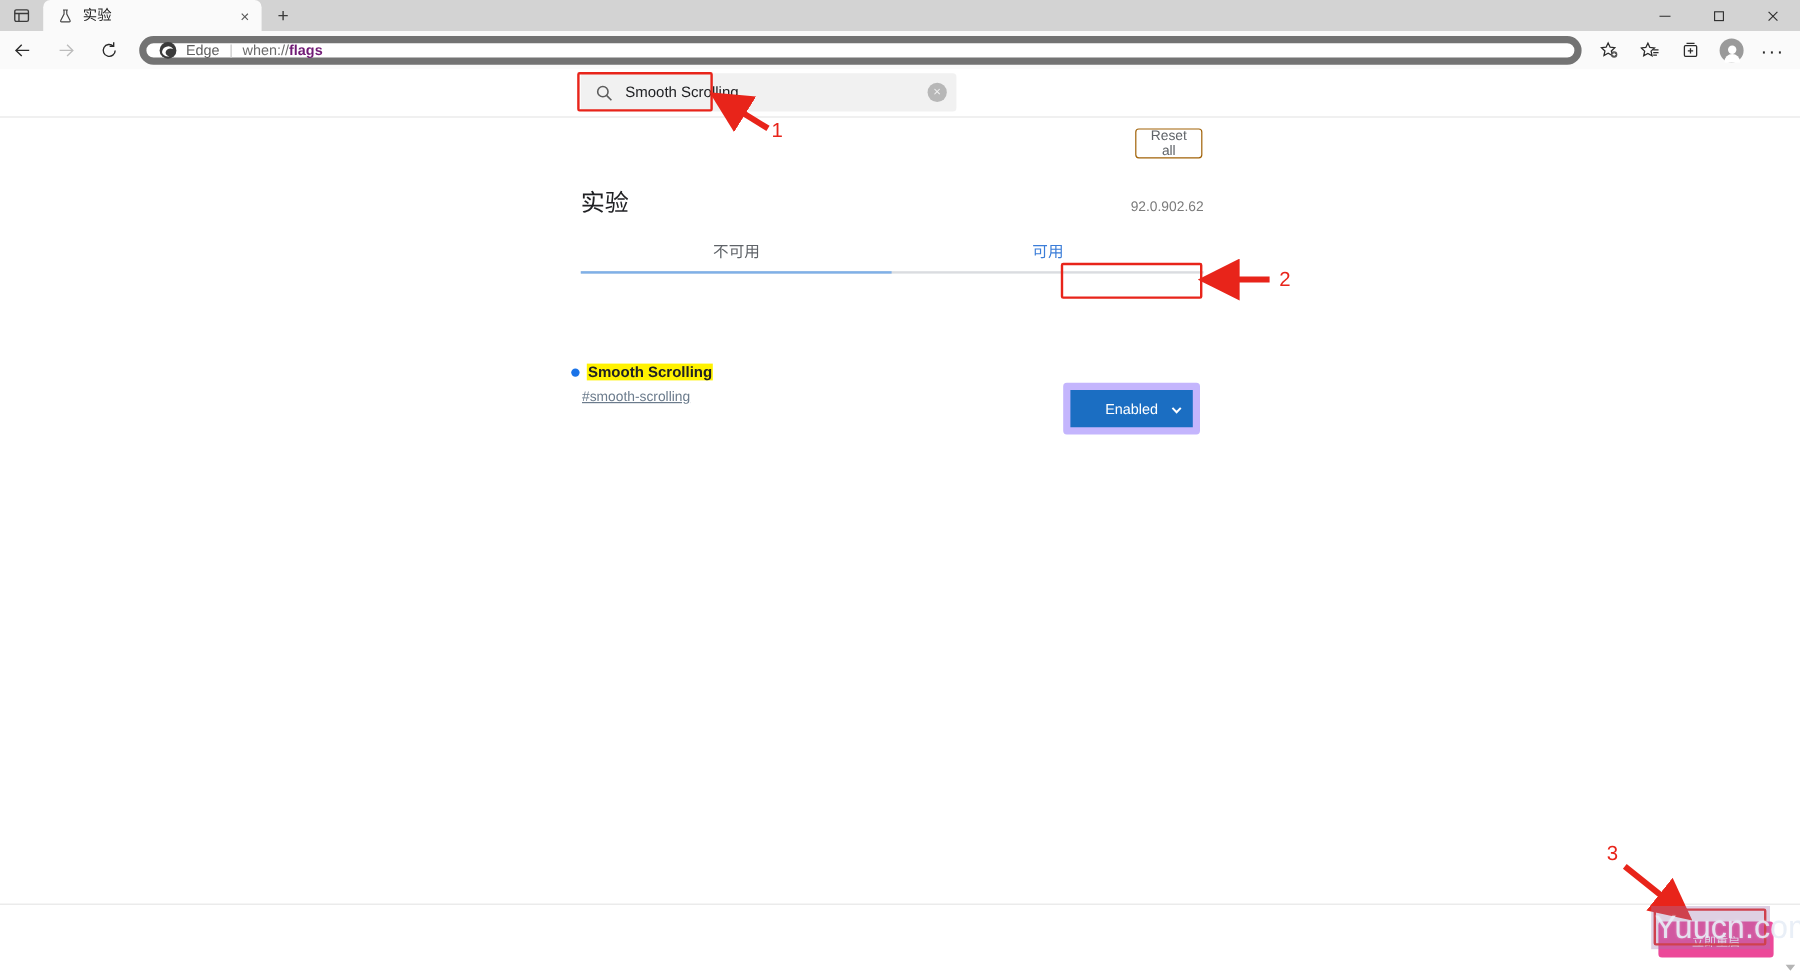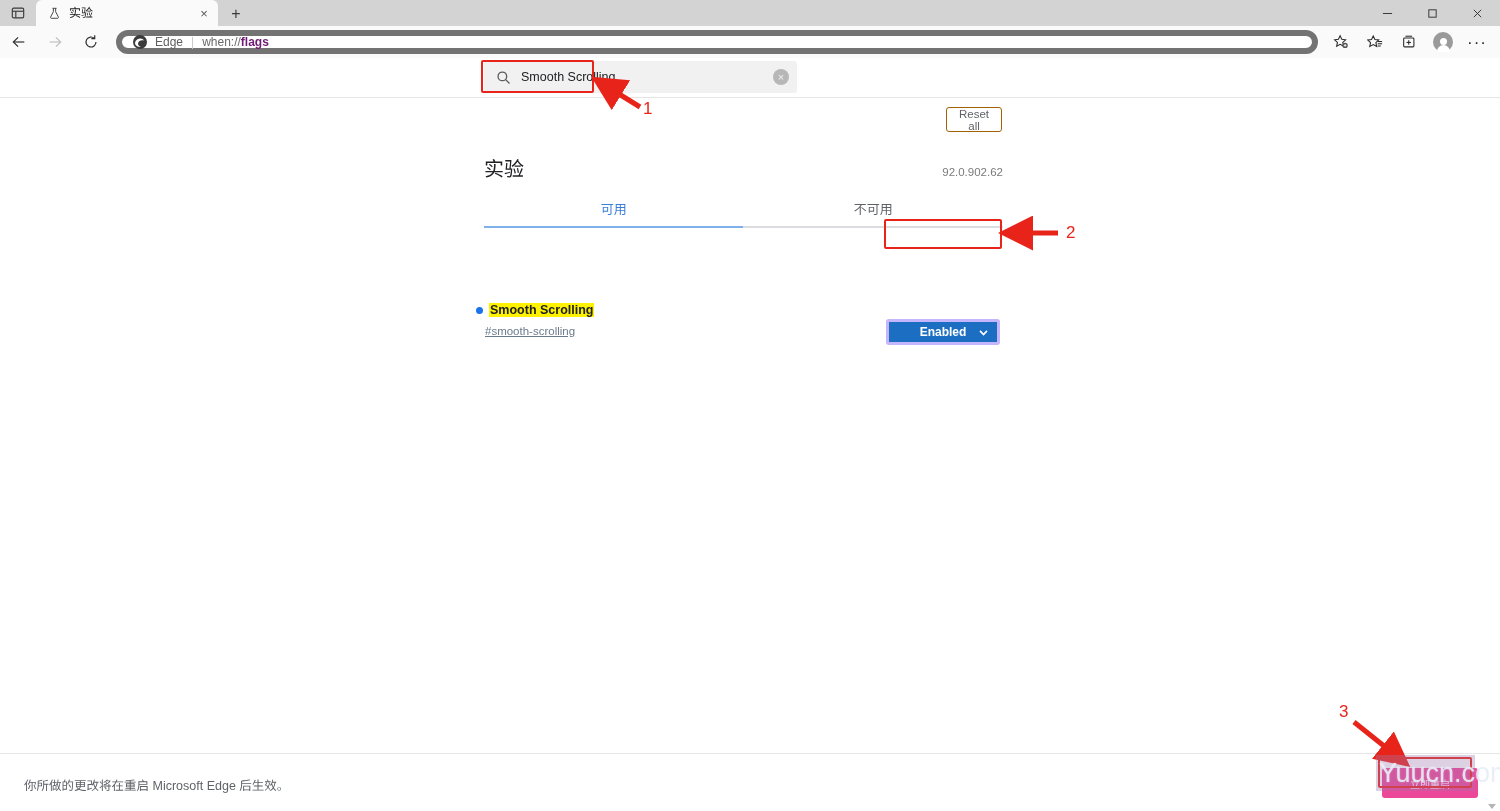--- a/index.html
+++ b/index.html
@@ -192,26 +192,26 @@
   .flag-anchor {
     display: inline-block; margin-left: 9px; margin-top: 3px;
     font-size: 11.5px; color: #6b7b8c; text-decoration: underline;
   }
 
   .flag-select-wrap {
     position: absolute; left: 886px; top: 221px;
     width: 114px; height: 26px;
   }
   .flag-select {
-    width: 114px; height: 26px;
+    width: 114px; height: 43px;
     background: #1b6ec2;
-    border: 3px solid #c4b5fd;
+    border: 6px solid #c4b5fd;
     border-radius: 3px;
     color: #ffffff;
-    font-family: inherit; font-size: 12px; font-weight: 700;
+    font-family: inherit; font-size: 12px; font-weight: 400;
     display: flex; align-items: center; justify-content: center;
     position: relative;
     cursor: pointer;
   }
   .flag-select .chev {
     position: absolute; right: 9px; top: 50%; transform: translateY(-50%);
     width: 10px; height: 10px; color: #fff;
   }
 
   
@@ -405,22 +405,22 @@
     </div>
 
     <div class="flags-body">
 
       <div class="title-row">
         <span class="flags-title">实验</span>
         <span class="flags-version">92.0.902.62</span>
       </div>
 
       <div class="tabs-row">
+        <div class="ftab">不可用</div>
         <div class="ftab active">可用</div>
-        <div class="ftab">不可用</div>
       </div>
       <div class="tabs-underline">
         <div class="ind"></div>
       </div>
 
       <div class="flag-item">
         <div class="flag-name-row">
           <span class="flag-dot"></span>
           <span class="flag-name">Smooth Scrolling</span>
         </div>
@@ -434,21 +434,20 @@
             <svg width="11" height="11" viewBox="0 0 12 12" fill="none" stroke="currentColor" stroke-width="1.8">
               <polyline points="2.2,4.2 6,8.2 9.8,4.2"></polyline>
             </svg>
           </span>
         </div>
       </div>
 
     </div>
 
     <div class="bottombar">
-      <span class="restart-note">你所做的更改将在重启 Microsoft Edge 后生效。</span>
       <button class="restart-btn">立即重启</button>
       <span class="scroll-arrow"></span>
     </div>
   </div>
 
   <div class="anno-box search"></div>
   <div class="anno-box select"></div>
   <div class="anno-box restart"></div>
 
   <svg class="anno-svg">

